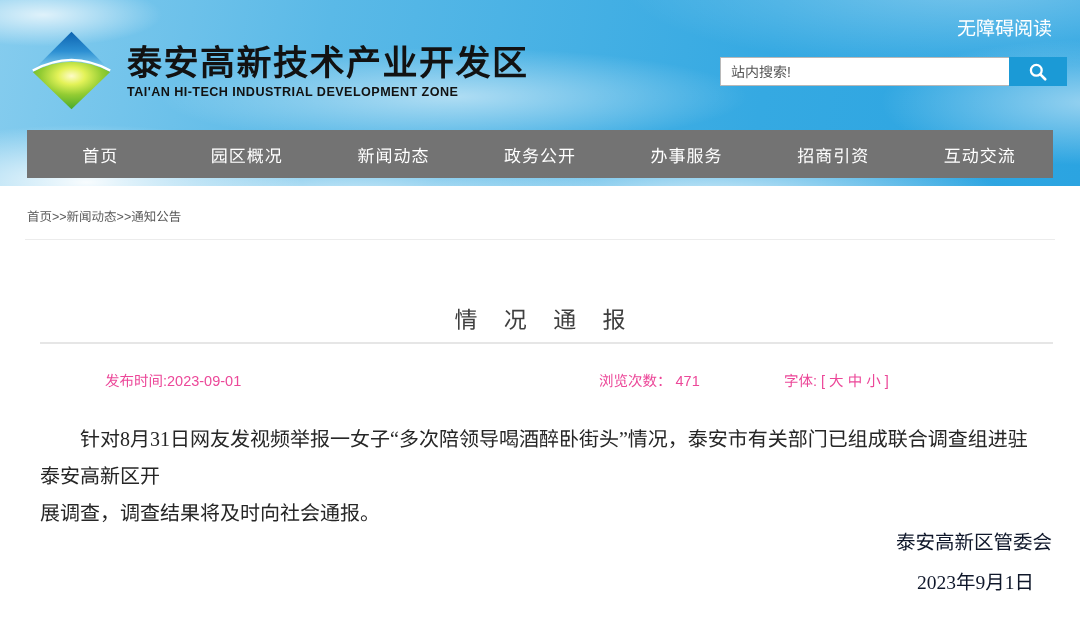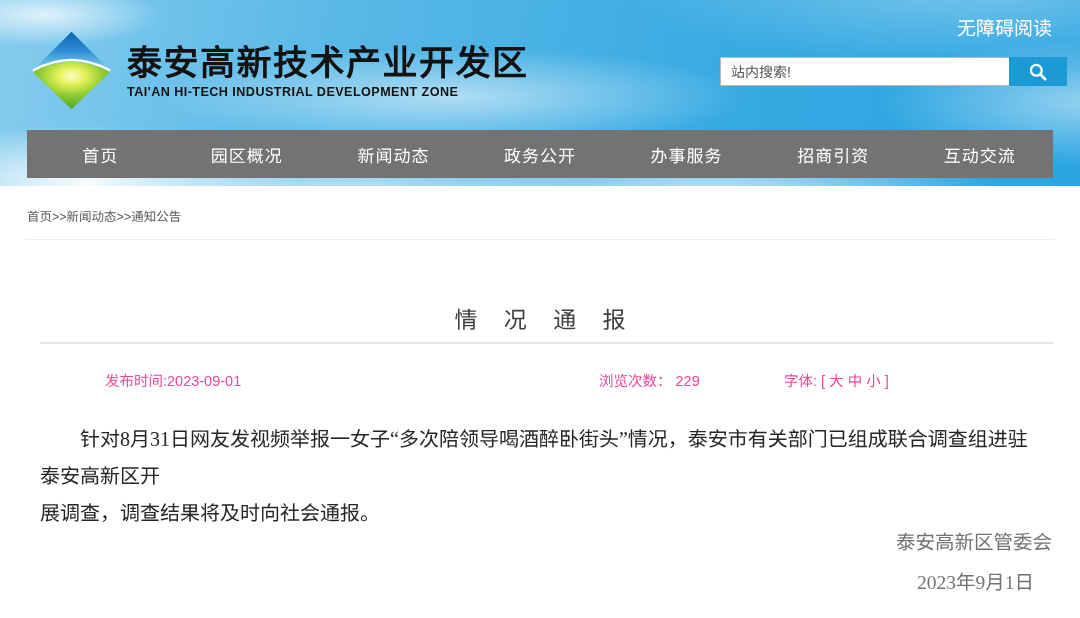--- a/index.html
+++ b/index.html
@@ -103,21 +103,21 @@
   .content {
     position:absolute; top:421px; left:40px; width:1000px;
     font-family:"Liberation Serif","DejaVu Serif",serif;
     font-size:20px; color:#262626; line-height:37px;
   }
   .content .line-indent { text-indent:2em; }
 
   .signature {
     position:absolute; top:531px; right:28px; text-align:right;
     font-family:"Liberation Serif","DejaVu Serif",serif;
-    font-size:19.5px; color:#737373;
+    font-size:19.5px; color:#0f172a;
   }
   .signature .sig-author { line-height:24px; }
   .signature .sig-date   { line-height:24px; margin-top:16px; padding-right:18px; }
 </style>
 </head>
 <body>
 
 <div class="sky">
 
   <div class="access-link">无障碍阅读</div>
@@ -169,21 +169,21 @@
 </div>
 
 <div class="breadcrumb">首页&gt;&gt;新闻动态&gt;&gt;通知公告</div>
 <div class="rule-thin"></div>
 
 <div class="article-title">情 况 通 报</div>
 <div class="rule-thick"></div>
 
 <div class="meta-row">
   <span class="meta-time">发布时间:2023-09-01</span>
-  <span class="meta-views">浏览次数：  229</span>
+  <span class="meta-views">浏览次数：  471</span>
   <span class="meta-font">字体: [ 大 中 小 ]</span>
 </div>
 
 <div class="content">
   <div class="line-indent">针对8月31日网友发视频举报一女子“多次陪领导喝酒醉卧街头”情况，泰安市有关部门已组成联合调查组进驻泰安高新区开</div>
   <div>展调查，调查结果将及时向社会通报。</div>
 </div>
 
 <div class="signature">
   <div class="sig-author">泰安高新区管委会</div>

